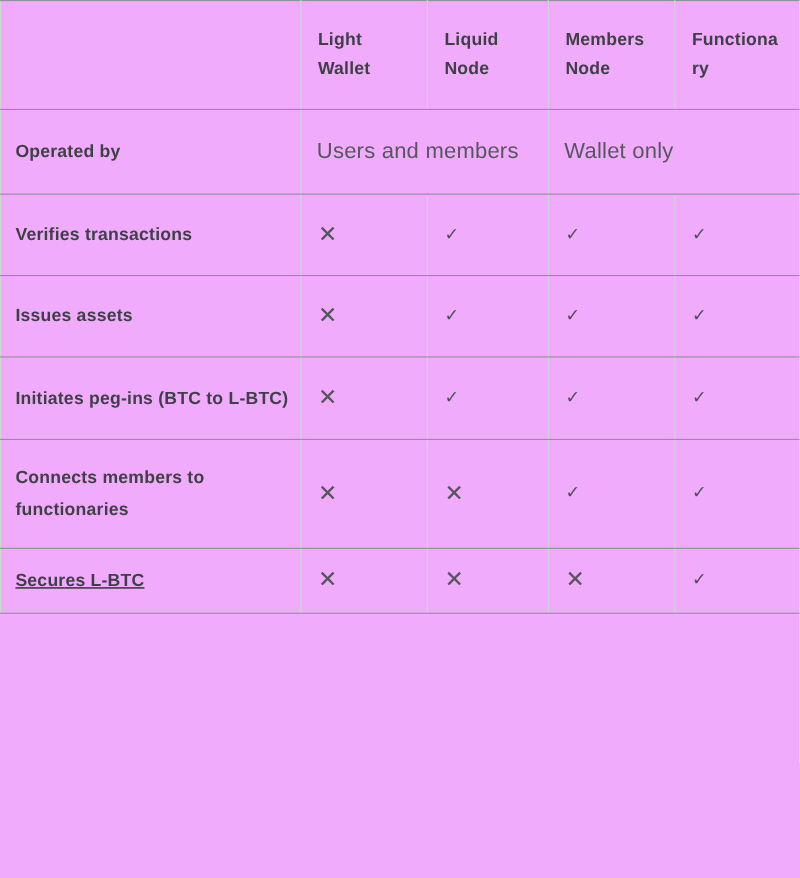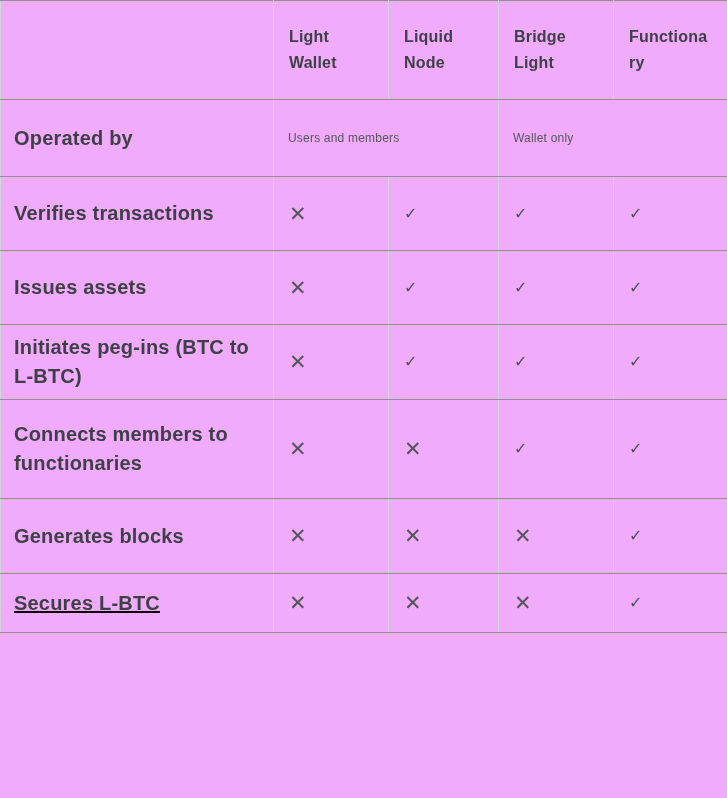--- a/index.html
+++ b/index.html
@@ -33,30 +33,30 @@
   .comparison-table th {
     font-size: 16px;
     font-weight: bold;
     color: #3f4045;
     letter-spacing: 0.2px;
     line-height: 26px;
     padding: 0 14px 0 15px;
     overflow-wrap: anywhere;
   }
   td.row-label {
-    font-size: 20px;
+    font-size: 16px;
     font-weight: bold;
     color: #3f4045;
     letter-spacing: 0.2px;
     line-height: 29px;
     padding: 0 8px 0 13px;
     white-space: pre-line;
   }
   td.operated-value {
-    font-size: 12px;
+    font-size: 20px;
     font-weight: normal;
     color: #56575c;
     letter-spacing: 0.2px;
     padding: 0 10px 0 14px;
   }
   td.value-cell {
     padding: 0 10px 0 15px;
   }
   .mark {
     display: inline-block;
@@ -92,21 +92,21 @@
       <col style="width:110px">
       <col style="width:115px">
       <col style="width:114px">
     </colgroup>
 
     <tbody>
         <tr class="r-header" data-name="header-row">
       <th data-name="corner-cell"></th>
       <th data-name="column-header-light-wallet">Light Wallet</th>
       <th data-name="column-header-liquid-node">Liquid Node</th>
-      <th data-name="column-header-bridge-node">Bridge Light</th>
+      <th data-name="column-header-bridge-node">Members Node</th>
       <th data-name="column-header-functionary">Functionary</th>
     </tr>
 
     <tr class="r-operated" data-name="operated-by-row">
       <td class="row-label" data-name="row-label-operated-by">Operated by</td>
       <td class="operated-value" colspan="2" data-name="operated-by-users-and-members">Users and members</td>
       <td class="operated-value" colspan="2" data-name="operated-by-members-only">Wallet only</td>
     </tr>
 
 
@@ -137,27 +137,20 @@
     <tr class="r4" data-name="table-row">
       <td class="row-label" data-name="row-label">Connects members to
 functionaries</td>
       <td class="value-cell" data-name="table-cell"><span class="mark" data-name="cross-icon">✕</span></td>
       <td class="value-cell" data-name="table-cell"><span class="mark" data-name="cross-icon">✕</span></td>
       <td class="value-cell" data-name="table-cell"><span class="mark" data-name="check-icon">✓</span></td>
       <td class="value-cell" data-name="table-cell"><span class="mark" data-name="check-icon">✓</span></td>
     </tr>
 
 
-    <tr class="r6" data-name="table-row">
-      <td class="row-label" data-name="row-label">Generates blocks</td>
-      <td class="value-cell" data-name="table-cell"><span class="mark" data-name="cross-icon">✕</span></td>
-      <td class="value-cell" data-name="table-cell"><span class="mark" data-name="cross-icon">✕</span></td>
-      <td class="value-cell" data-name="table-cell"><span class="mark" data-name="cross-icon">✕</span></td>
-      <td class="value-cell" data-name="table-cell"><span class="mark" data-name="check-icon">✓</span></td>
-    </tr>
 
     <tr class="r7" data-name="table-row">
       <td class="row-label" data-name="row-label">Secures L-BTC</td>
       <td class="value-cell" data-name="table-cell"><span class="mark" data-name="cross-icon">✕</span></td>
       <td class="value-cell" data-name="table-cell"><span class="mark" data-name="cross-icon">✕</span></td>
       <td class="value-cell" data-name="table-cell"><span class="mark" data-name="cross-icon">✕</span></td>
       <td class="value-cell" data-name="table-cell"><span class="mark" data-name="check-icon">✓</span></td>
     </tr>
   </tbody>
     </table>

